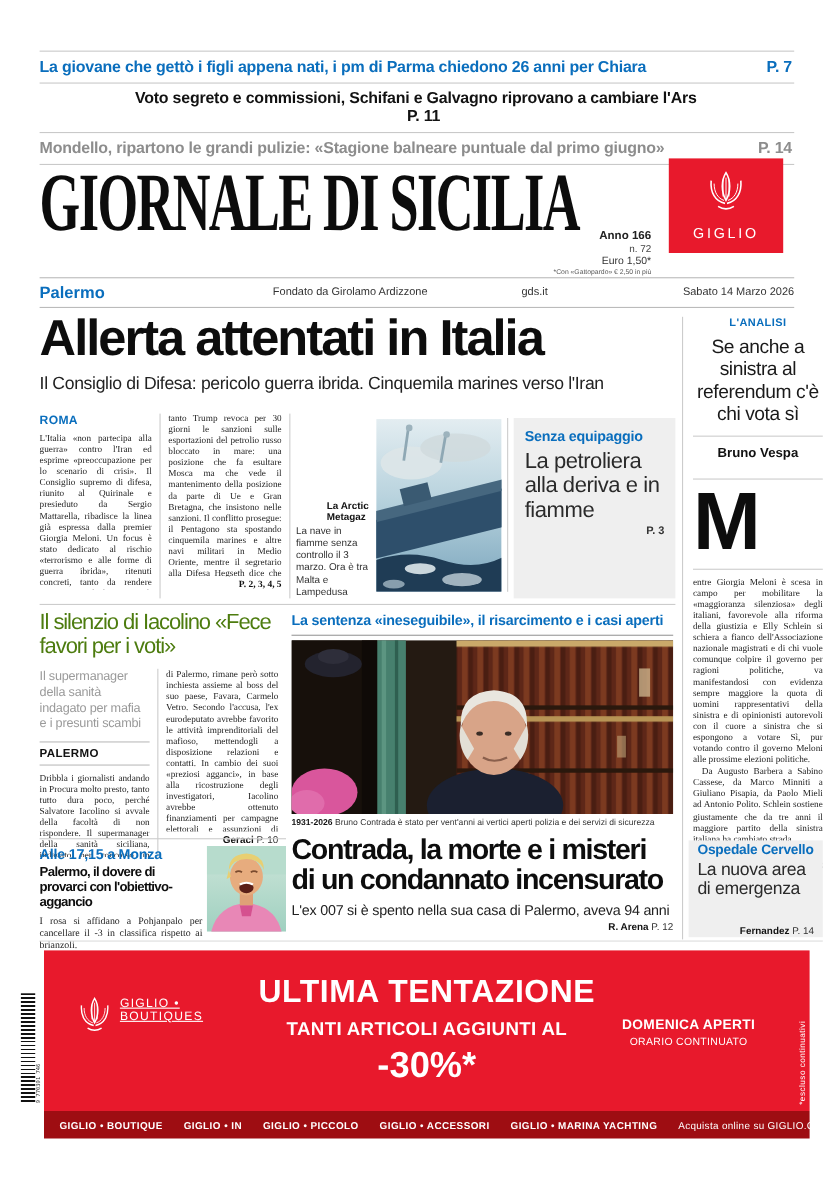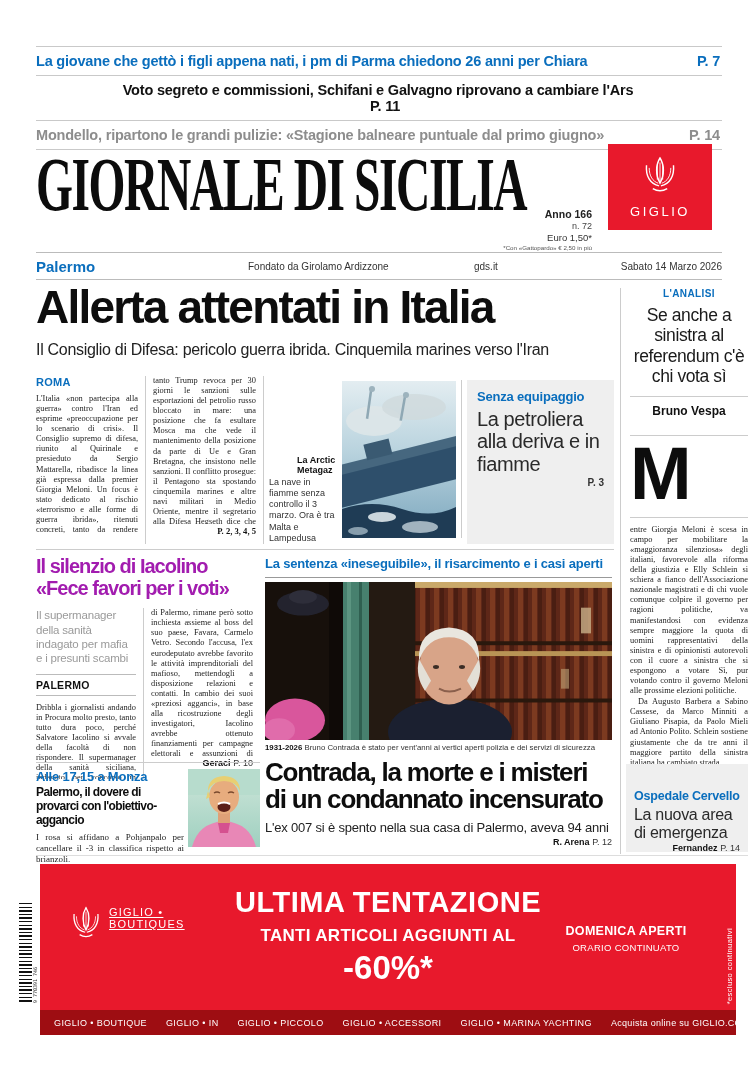--- a/index.html
+++ b/index.html
@@ -65,21 +65,21 @@
   .an-rule{border:none;border-top:1px solid #ccc;margin:10px 0 0 0;}
   .an-byline{text-align:center;font-size:12px;font-weight:bold;padding:7px 0;}
   .an-drop{font-size:74px;font-weight:bold;line-height:0.82;letter-spacing:-2px;color:#0d0d0d;padding:8px 0 2px 0;}
   .an-body{margin-top:7px;height:255px;overflow:hidden;}
   .an-body p{margin:0;}
   .an-body p+p{text-indent:8px;margin-top:1px;}
   .an-continue{font-size:9.5px;font-weight:bold;text-align:right;margin-top:2px;}
   
   .hr-mid{position:absolute;left:36px;top:549px;width:578px;height:1px;background:#ccc;}
   .iacolino{position:absolute;left:36px;top:556px;width:224px;}
-  .ia-h{font-size:20px;font-weight:bold;letter-spacing:-1px;line-height:1.08;color:#a21caf;margin:0;}
+  .ia-h{font-size:20px;font-weight:normal;letter-spacing:-1px;line-height:1.08;color:#4d7c0f;margin:0;}
   .ia-cols{display:flex;margin-top:9px;}
   .ia-c1{width:100px;padding-right:7px;border-right:1px solid #ccc;}
   .ia-stand{font-size:11.5px;line-height:1.25;color:#9a9a9a;letter-spacing:-0.2px;}
   .ia-kick{border-top:1px solid #bbb;border-bottom:1px solid #bbb;margin-top:8px;padding:4px 0;
            font-size:10.5px;font-weight:bold;letter-spacing:.3px;color:#111;}
   .ia-c1 .serifbody{margin-top:7px;height:76px;overflow:hidden;}
   .ia-c2{width:102px;padding-left:7px;display:flex;flex-direction:column;}
   .ia-c2 .serifbody{height:148px;overflow:hidden;}
   .byline-line{font-size:9px;text-align:right;margin-top:2px;color:#333;}
   .byline-line b{color:#111;}
@@ -95,42 +95,42 @@
   
   .monza{position:absolute;left:36px;top:762px;width:224px;border-top:1px solid #ccc;padding-top:6px;display:flex;}
   .mz-text{width:150px;padding-right:4px;}
   .mz-kicker{font-size:13px;font-weight:bold;color:#0a6ebd;letter-spacing:-0.2px;}
   .mz-h{font-size:12px;font-weight:bold;letter-spacing:-0.6px;line-height:1.15;color:#0d0d0d;margin-top:2px;}
   .mz-body{font-family:"Liberation Serif",serif;font-size:9px;line-height:1.2;text-align:justify;color:#1c1c1c;margin-top:5px;}
   .mz-byline{font-size:9px;text-align:right;margin-top:2px;color:#333;}
   .mz-photo svg{display:block;width:72px;height:78px;}
   
   .cervello{position:absolute;left:626px;top:764px;width:122px;height:88px;background:#efefef;
-            padding:25px 8px;box-sizing:border-box;display:flex;flex-direction:column;}
+            padding:1px 8px;box-sizing:border-box;display:flex;flex-direction:column;}
   .cv-kicker{font-size:12.5px;font-weight:bold;color:#0a6ebd;letter-spacing:-0.2px;}
   .cv-title{font-size:16px;line-height:1.15;letter-spacing:-0.3px;color:#2a2a2a;margin-top:3px;font-weight:400;}
   .cv-byline{font-size:9px;text-align:right;color:#333;margin-top:auto;}
   .cv-byline b{color:#111;}
   
   .hr-bottom{position:absolute;left:36px;top:855px;width:712px;height:1px;background:#ddd;}
   .ad{position:absolute;left:40px;top:864px;width:696px;height:146px;background:#e8192c;color:#fff;}
   .ad-brand{position:absolute;left:30px;top:42px;width:140px;display:flex;flex-direction:row;align-items:flex-start;gap:7px;text-decoration:underline;}
   .ad-brand .label{font-size:11px;letter-spacing:1.2px;}
   .ad-center{position:absolute;left:150px;right:150px;top:22px;text-align:center;}
   .ad-l1{font-size:29px;font-weight:bold;letter-spacing:.5px;}
   .ad-l2{font-size:17px;font-weight:bold;letter-spacing:.3px;margin-top:7px;}
   .ad-disc{font-size:33px;font-weight:bold;margin-top:3px;}
   .ad-right{position:absolute;right:30px;top:60px;width:160px;text-align:center;}
   .ad-r1{font-size:12.5px;font-weight:bold;letter-spacing:.3px;}
   .ad-r2{font-size:9.5px;margin-top:4px;letter-spacing:.3px;}
   .ad-vert{position:absolute;right:2px;bottom:6px;font-size:7.5px;letter-spacing:.4px;
            writing-mode:vertical-rl;transform:rotate(180deg);}
   .ad-bar{position:absolute;left:40px;top:1010px;width:696px;height:25px;background:#9e0d12;color:#fff;
           display:flex;align-items:center;padding:0 14px;box-sizing:border-box;}
-  .ad-bar .nav-item{font-size:9px;font-weight:normal;letter-spacing:.4px;margin-right:19px;white-space:nowrap;}
+  .ad-bar .nav-item{font-size:9px;font-weight:bold;letter-spacing:.4px;margin-right:19px;white-space:nowrap;}
   .ad-bar .online{margin-left:auto;font-size:9px;letter-spacing:.3px;white-space:nowrap;}
   
   .barcode{position:absolute;left:19px;top:903px;display:flex;}
   .bc-stripes{width:13px;height:100px;background:repeating-linear-gradient(180deg,#111 0 1.5px,#fff 1.5px 3.6px);}
   .bc-digits{writing-mode:vertical-rl;transform:rotate(180deg);font-size:5px;color:#333;
              font-family:"DejaVu Sans Mono",monospace;margin-left:1px;line-height:1;}
 </style>
 </head>
 <body>
 
@@ -380,21 +380,21 @@
           <path d="M32 13 C32 22 28 28 22 30" stroke-width="1"></path>
           <path d="M12 36 Q20 41 28 36" stroke-width="1.6"></path>
         </g>
           </svg>
       </span>
       <span class="label">GIGLIO • BOUTIQUES</span>
     </div>
     <div class="ad-center">
       <div class="ad-l1">ULTIMA TENTAZIONE</div>
       <div class="ad-l2">TANTI ARTICOLI AGGIUNTI AL</div>
-      <div class="ad-disc">-60%*</div>
+      <div class="ad-disc">-30%*</div>
     </div>
     <div class="ad-right">
       <div class="ad-r1">DOMENICA APERTI</div>
       <div class="ad-r2">ORARIO CONTINUATO</div>
     </div>
     <div class="ad-vert">*escluso continuativi</div>
   </div>
   <div class="ad-bar">
     <span class="nav-item">GIGLIO • BOUTIQUE</span>
     <span class="nav-item">GIGLIO • IN</span>

